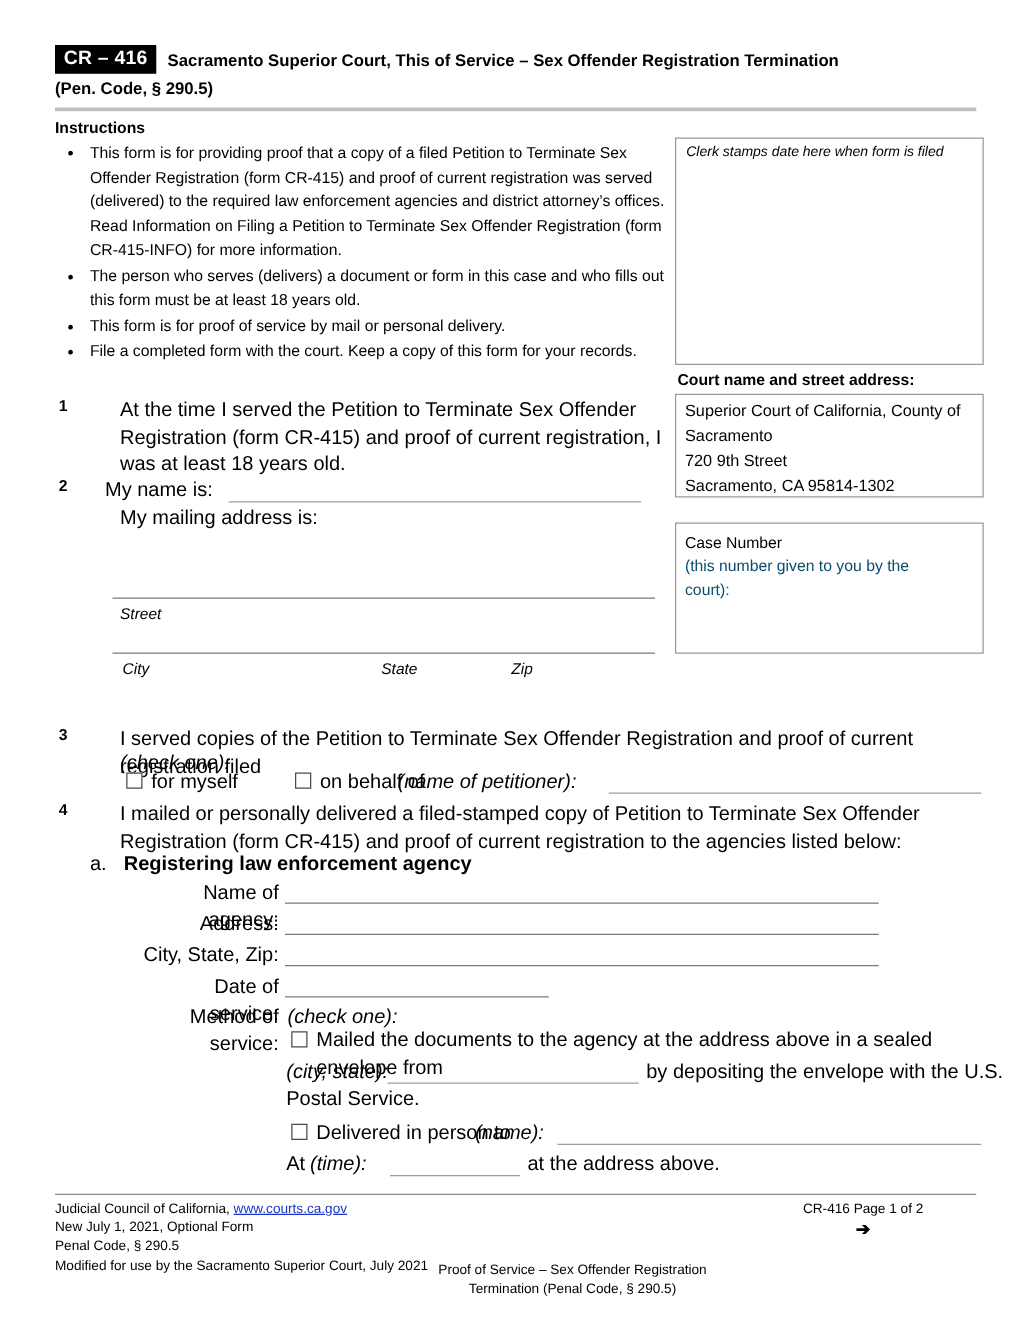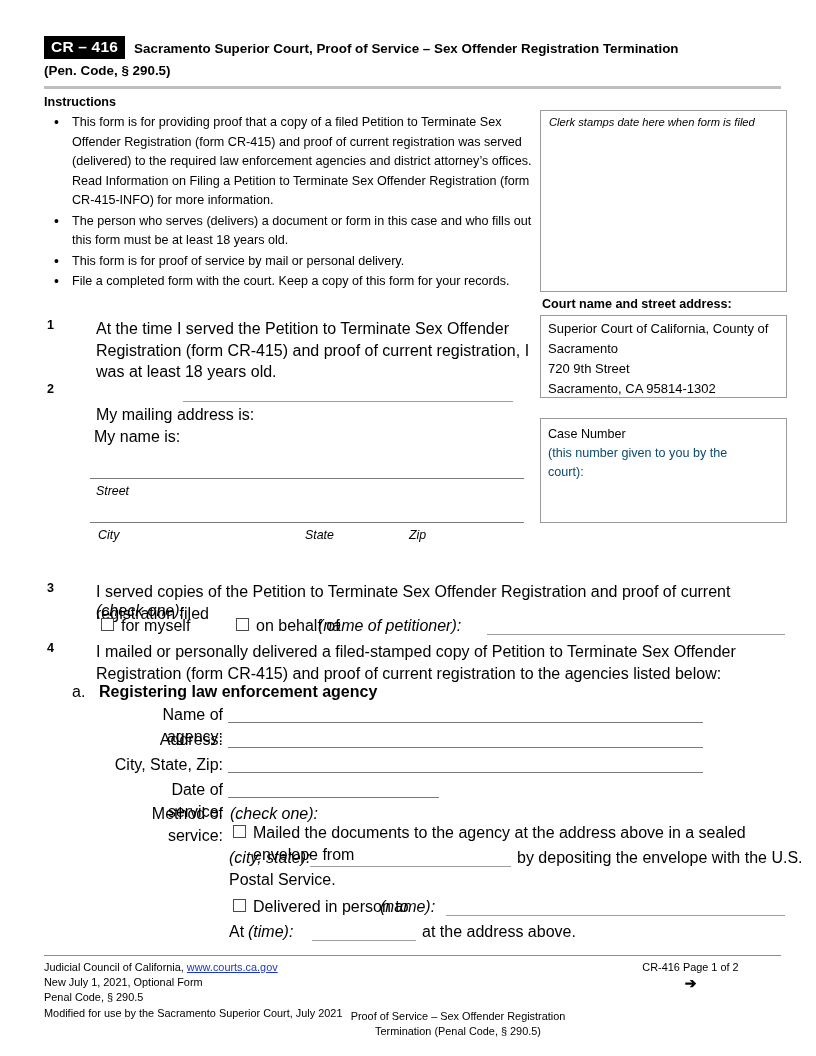--- a/index.html
+++ b/index.html
@@ -230,21 +230,21 @@
   }
 </style>
 </head>
 <body>
 
 <div class="page">
 
   <div class="header">
     <div class="title-line1">
       <span class="form-badge">CR – 416</span>
-      <span class="title-text">Sacramento Superior Court, Proof of Service – Sex Offender Registration Termination</span>
+      <span class="title-text">Sacramento Superior Court, This of Service – Sex Offender Registration Termination</span>
     </div>
     <div class="title-line2">(Pen. Code, § 290.5)</div>
   </div>
   <div class="header-rule"></div>
 
   <div class="instructions-heading">Instructions</div>
   <div class="instructions">
     <div class="bullet-row">
       <span class="bullet-dot">•</span>
       <span class="bullet-text">This form is for providing proof that a copy of a filed Petition to Terminate Sex Offender Registration (form CR-415) and proof of current registration was served (delivered) to the required law enforcement agencies and district attorney’s offices. Read Information on Filing a Petition to Terminate Sex Offender Registration (form CR-415-INFO) for more information.</span>
@@ -278,21 +278,21 @@
   <div class="case-box">
     <div>Case Number</div>
     <div class="case-red">(this number given to you by the</div>
     <div class="case-red">court):</div>
   </div>
 
   <div class="num" style="left:47px; top:318px;">1</div>
   <div class="body-text" style="left:96px; top:318px; width:437px;">At the time I served the Petition to Terminate Sex Offender Registration (form CR-415) and proof of current registration, I was at least 18 years old.</div>
 
   <div class="num" style="left:47px; top:382px;">2</div>
-  <div class="body-text" style="left:94px; top:382px;margin-top:44px;">My name is:</div>
+  <div class="body-text" style="left:84px; top:382px;">My name is:</div>
   <div class="fill-line thin" style="left:183px; top:401px; width:330px;"></div>
 
   <div class="body-text" style="left:96px; top:404px;">My mailing address is:</div>
 
   <div class="fill-line" style="left:90px; top:478px; width:434px;"></div>
   <div class="caption" style="left:96px; top:484px;">Street</div>
 
   <div class="fill-line" style="left:90px; top:522px; width:434px;"></div>
   <div class="caption" style="left:98px; top:528px;">City</div>
   <div class="caption" style="left:305px; top:528px;">State</div>

